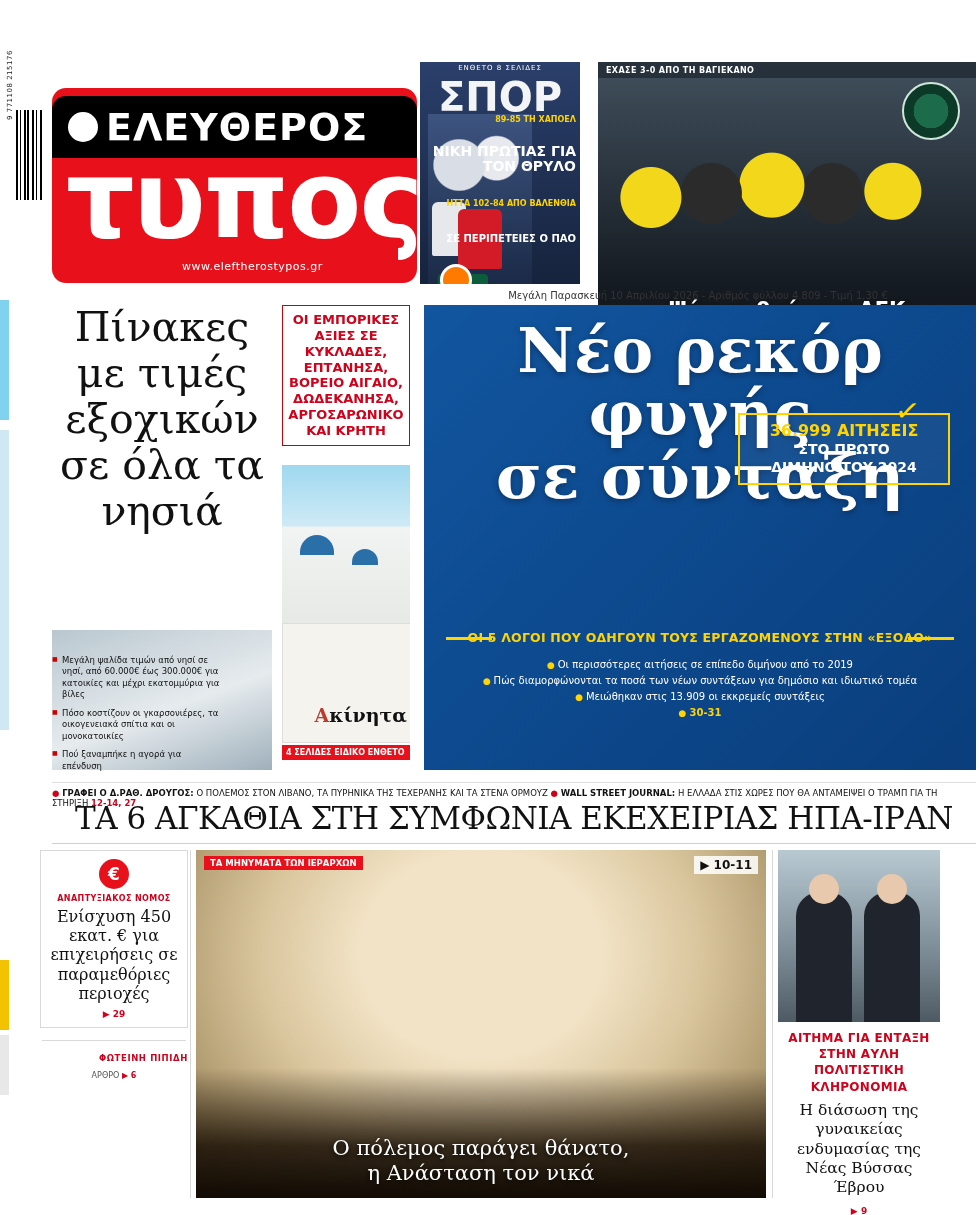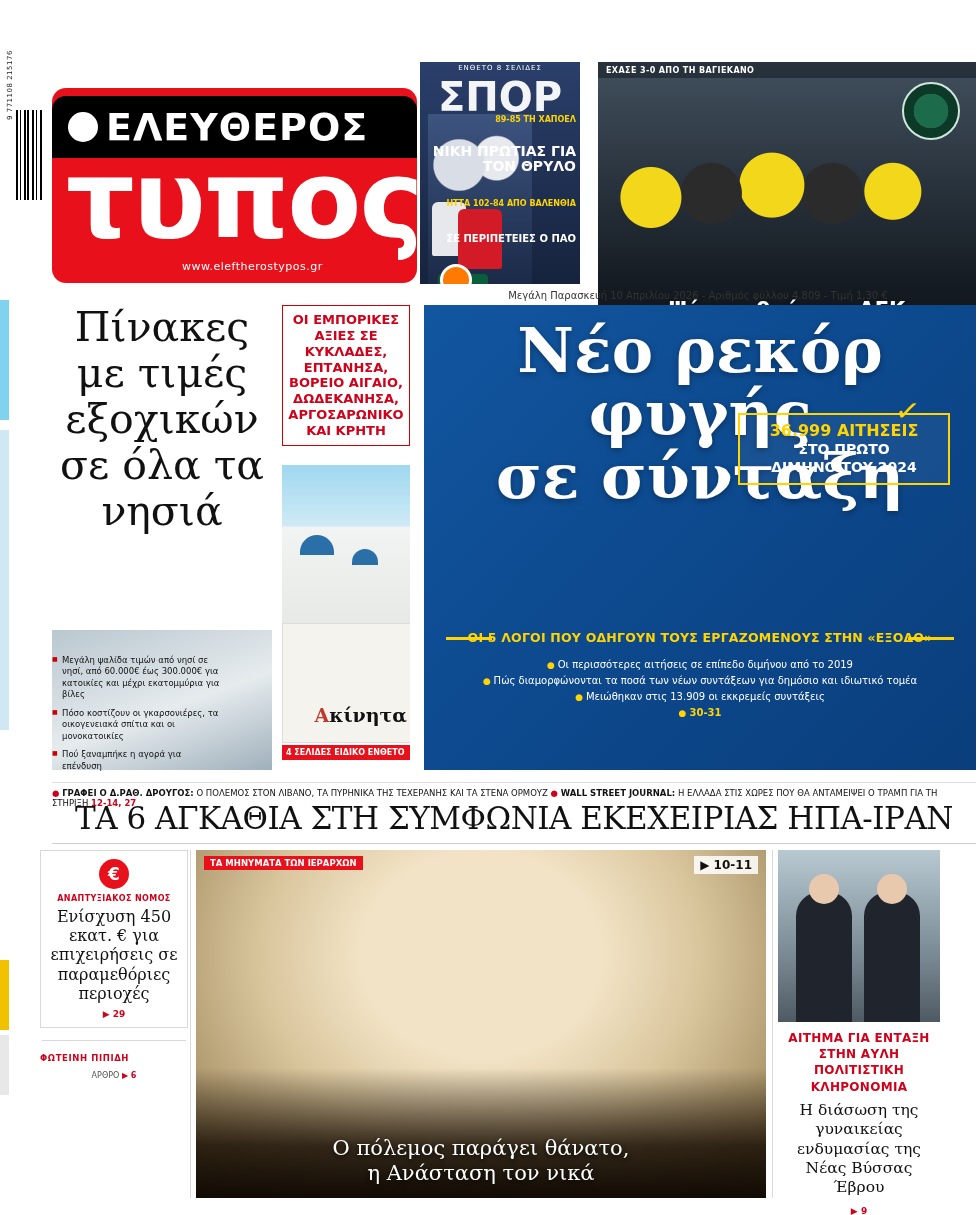--- a/index.html
+++ b/index.html
@@ -368,21 +368,21 @@
   .euro-kicker {
     color: #d0021b; font-size: 8px; font-weight: bold; letter-spacing: 0.4px;
     margin-bottom: 4px;
   }
   .euro-title {
     font-family: "DejaVu Serif", serif; font-size: 16px; line-height: 1.2; color: #111;
   }
   .euro-page { color: #d0021b; font-size: 9px; font-weight: bold; margin-top: 6px; }
   .bl-sep { border-top: 1px solid #d9d9d9; margin: 12px 2px; }
   .author-kicker {
-    color: #d0021b; font-size: 8.5px; font-weight: bold; text-align: left;
+    color: #d0021b; font-size: 8.5px; font-weight: bold; text-align: right;
     letter-spacing: 0.6px; 
   }
   .author-title {
     font-family: "DejaVu Serif", serif; font-size: 16px; line-height: 1.25;
     text-align: center; color: #111;
   }
   .author-page {
     font-size: 8px; color: #555; text-align: center; margin-top: 8px;
   }
   .author-page b { color: #d0021b; }

